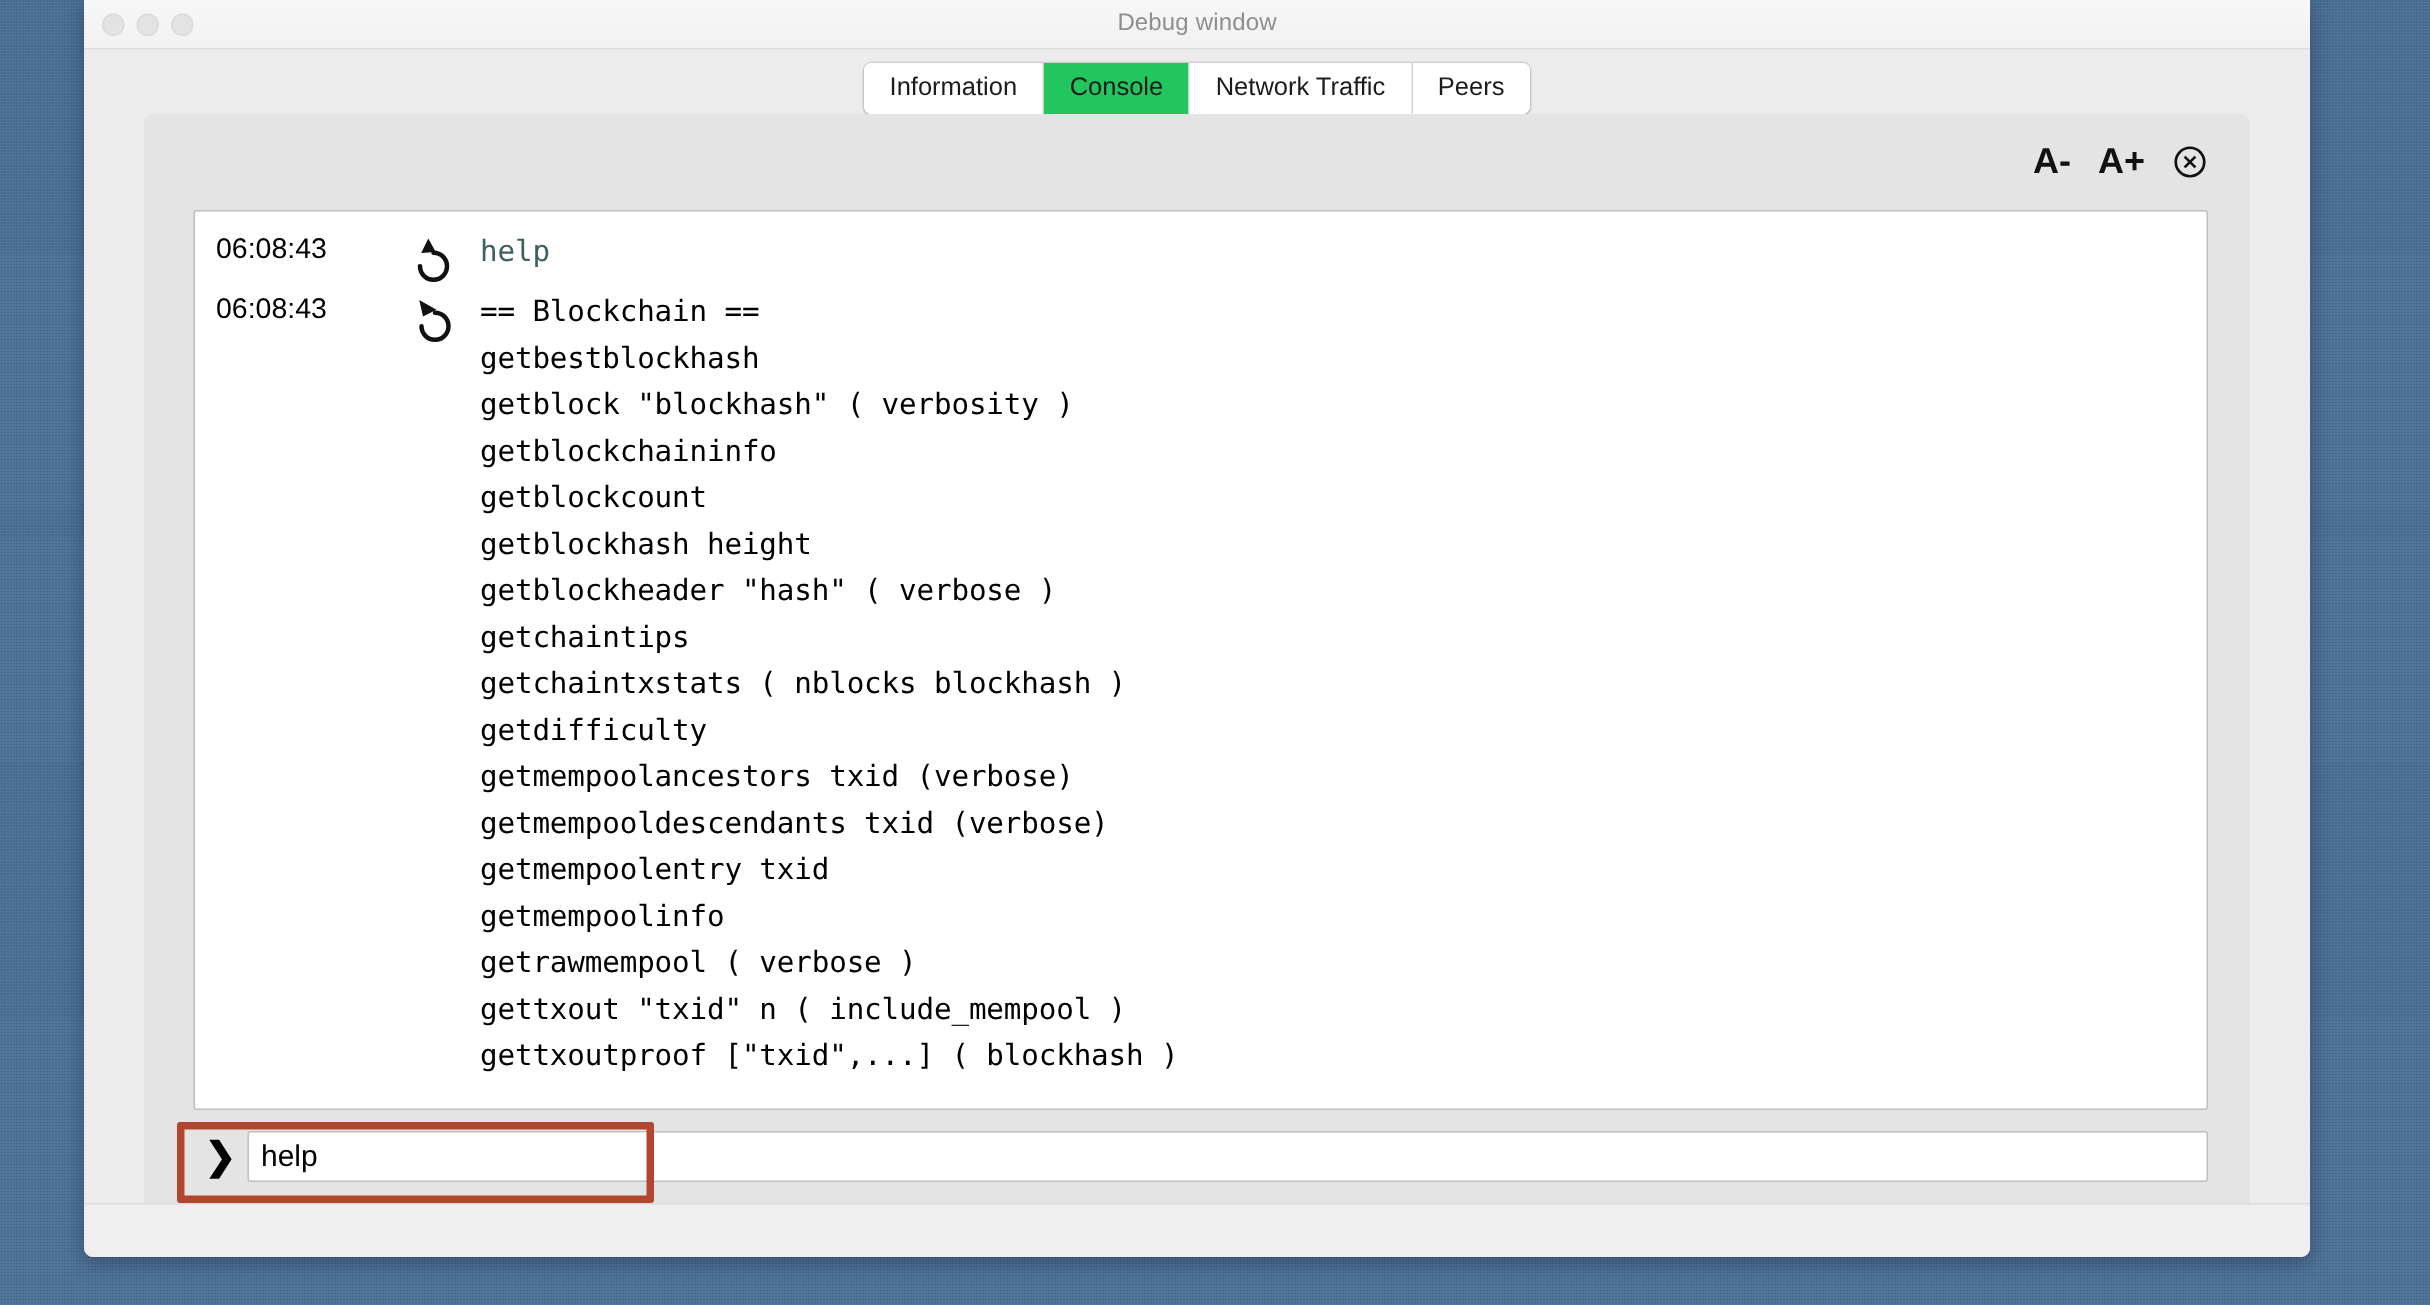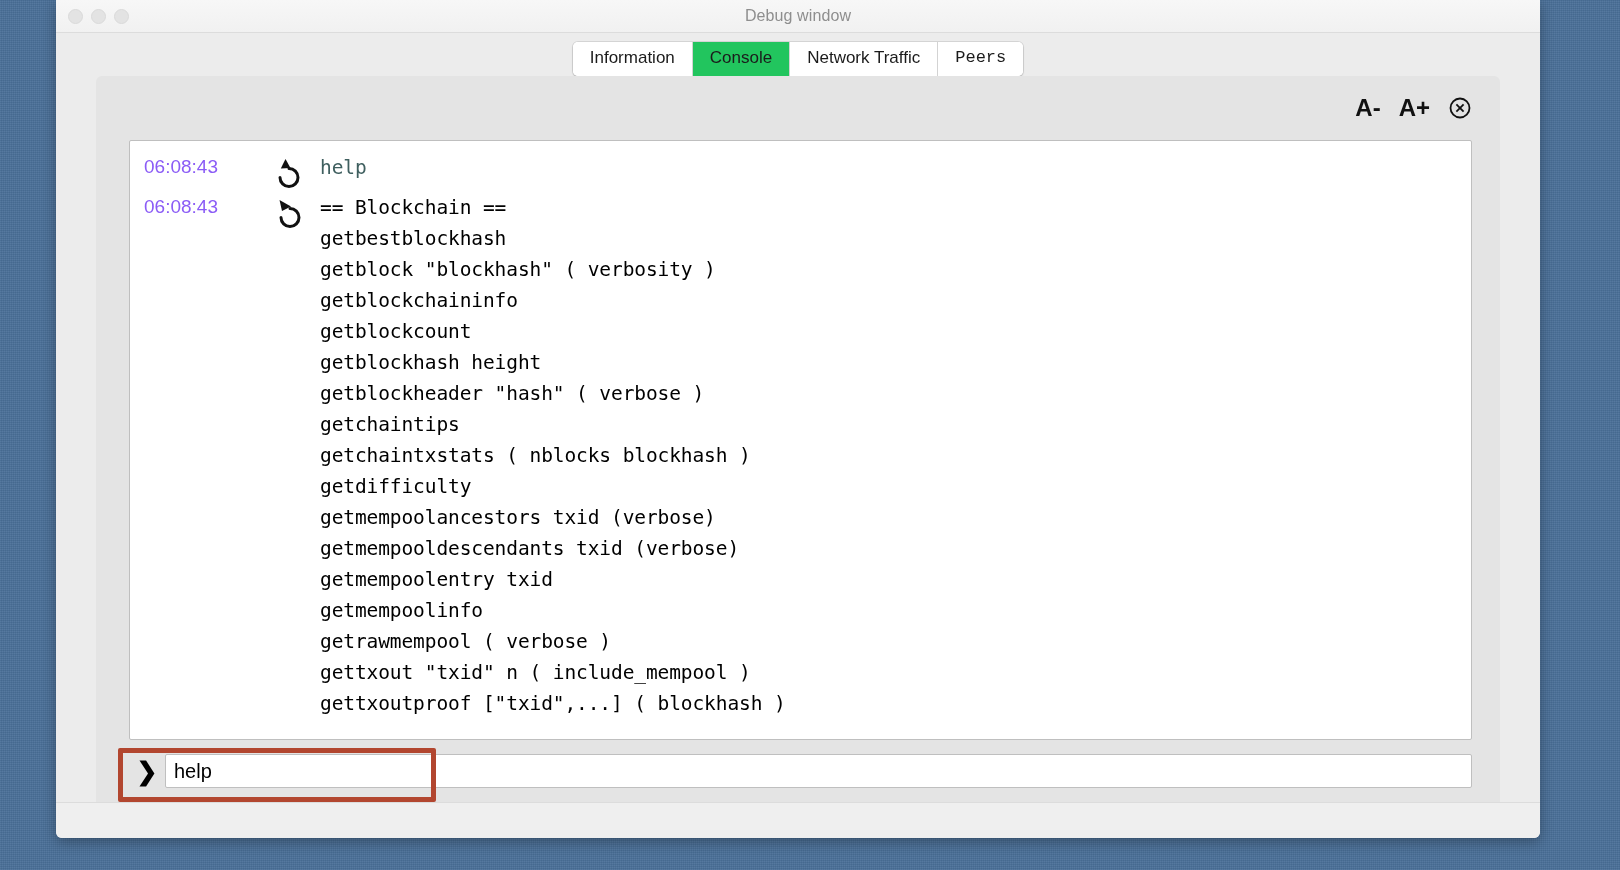--- a/index.html
+++ b/index.html
@@ -70,21 +70,21 @@
   }
   .tab {
     font-size: 17px; color: #1b1b1b;
     padding: 5px 17px 7px 17px;
     background: #ffffff;
     border-right: 1px solid #d3d3d3;
     cursor: default;
     white-space: nowrap;
     line-height: 22px;
   }
-  .tab:last-child { border-right: none; font-family: Liberation Mono, monospace; }
+  .tab:last-child { border-right: none; }
   .tab.active {
     background: #22c55e;
   }
 
   
   #content-panel {
     margin: 0 40px 0 40px;
     flex: 1 1 auto;
     background: #e4e4e4;
     border-radius: 6px 6px 0 0;
@@ -123,21 +123,21 @@
   .entry {
     display: flex;
     align-items: flex-start;
     padding: 3px 0 0 0;
   }
   .entry-time {
     flex: 0 0 128px;
     padding-left: 14px;
     font-family: "Liberation Sans", sans-serif;
     font-size: 19px;
-    color: #8b5cf6;
+    color: #000000;
     line-height: 30px;
     white-space: nowrap;
   }
   .entry-icon {
     flex: 0 0 62px;
     display: flex; justify-content: center;
     padding-top: 3px;
   }
   .entry-icon svg { display: block; }
   .entry-text {

